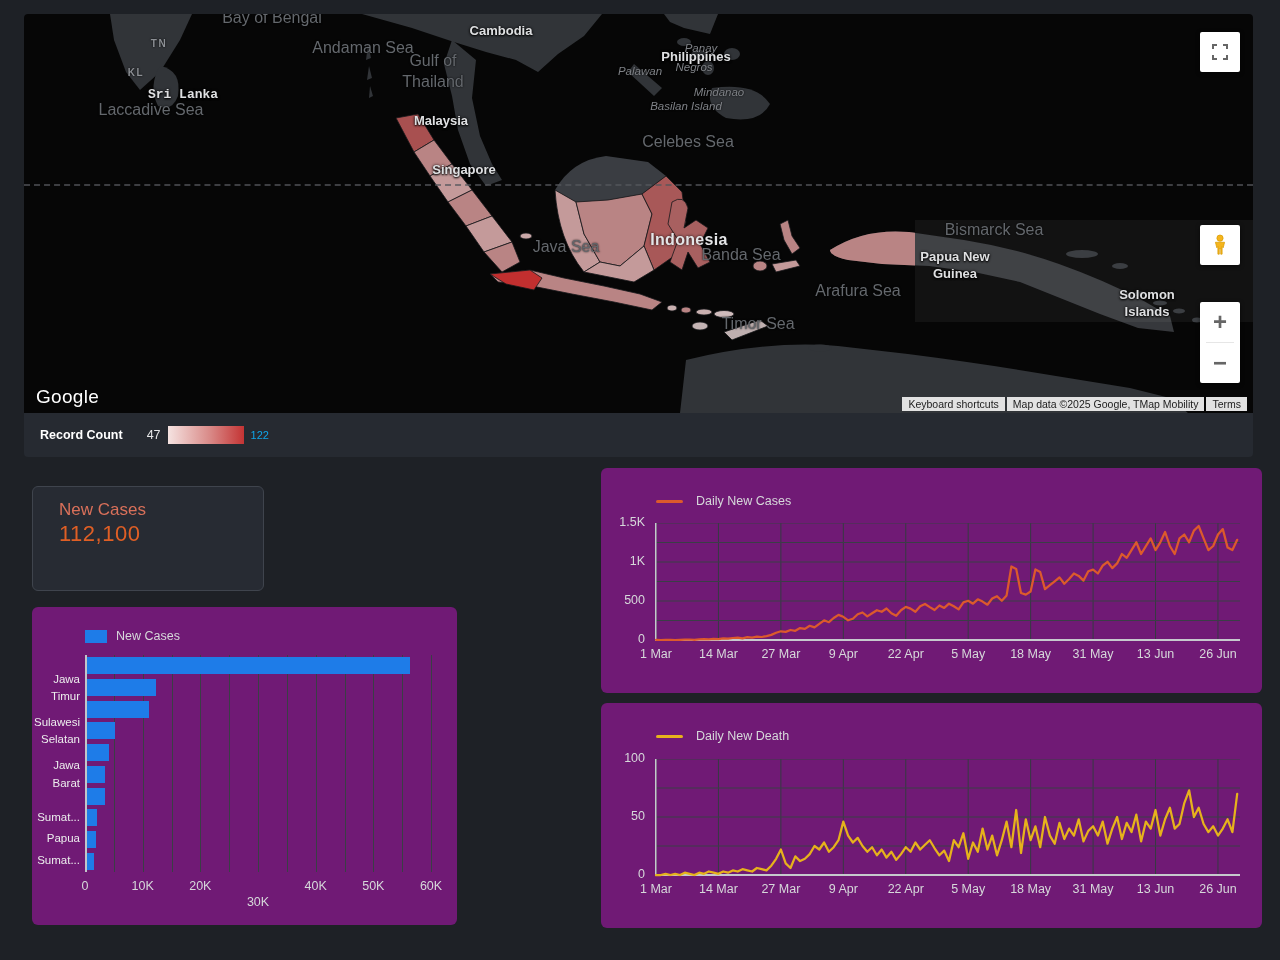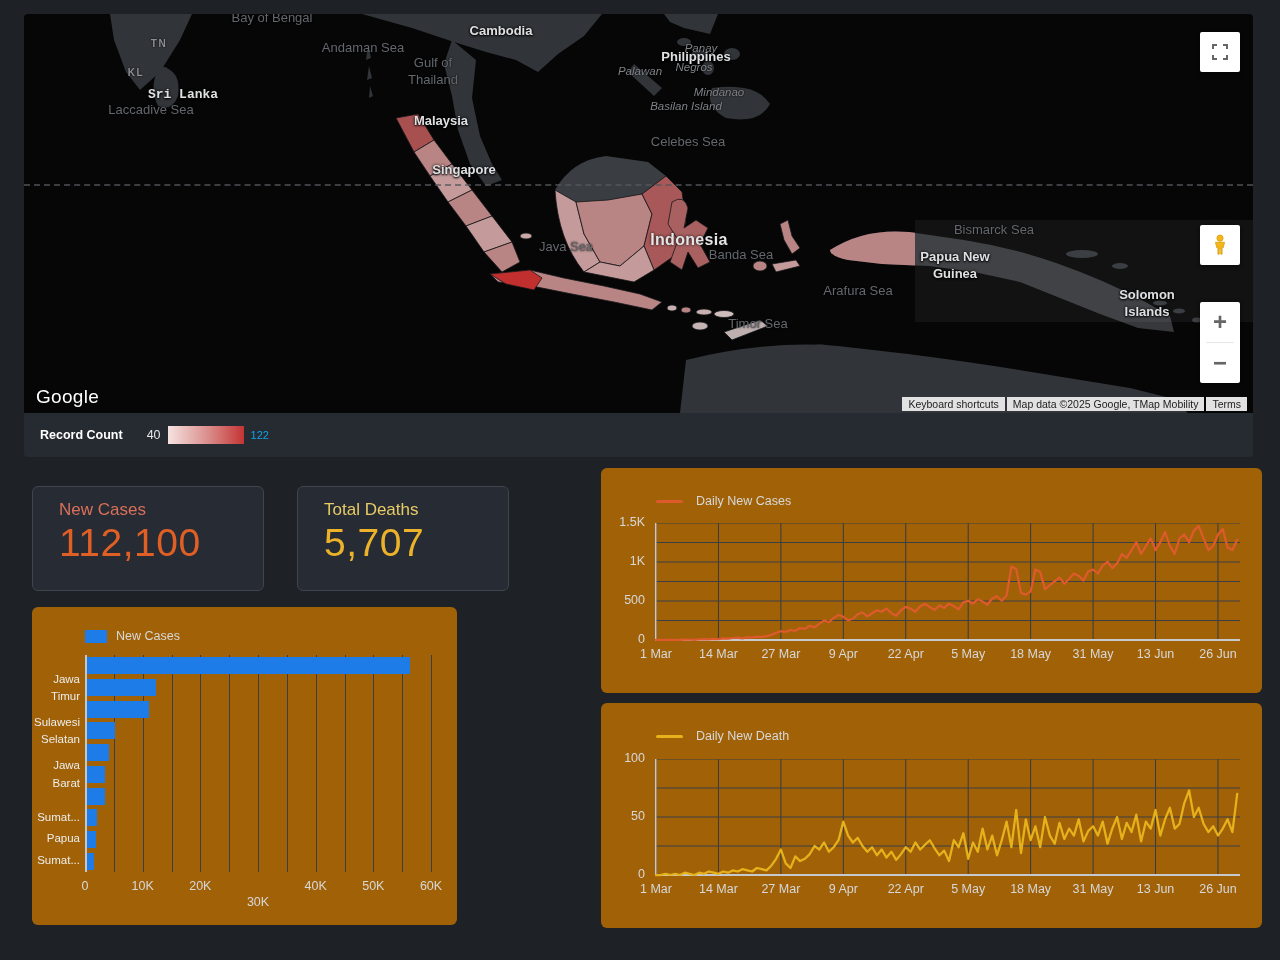--- a/index.html
+++ b/index.html
@@ -6,21 +6,21 @@
   .page{position:relative;width:1280px;height:960px;background:#1e2126;overflow:hidden;}
 
   
   .map-panel{position:absolute;left:24px;top:14px;width:1229px;height:443px;background:#262a31;border-radius:4px;}
   .map{position:absolute;left:0;top:0;width:1229px;height:399px;background:#060606;border-radius:4px 4px 0 0;overflow:hidden;}
   .map svg.terrain{position:absolute;left:0;top:0;}
   .equator{position:absolute;left:0;top:170px;width:100%;border-top:2px dashed #55575c;opacity:.7;}
   .map-label{position:absolute;transform:translate(-50%,-50%);white-space:pre-line;text-align:center;line-height:1.3;pointer-events:none;}
   .map-label.country{color:#dfe0e2;font-weight:bold;font-size:13px;text-shadow:0 0 3px #000,0 1px 2px #000;}
   .map-label.country-lg{color:#e4e5e7;font-weight:bold;font-size:16px;letter-spacing:.3px;text-shadow:0 0 3px #000;}
-  .map-label.sea{color:#64686d;font-size:13px;text-shadow:0 0 2px #000;}
+  .map-label.sea{color:#64686d;font-size:16px;text-shadow:0 0 2px #000;}
   .map-label.island{color:#7f8287;font-size:11.5px;font-style:italic;text-shadow:0 0 2px #000;}
   .map-label.region{color:#8d9095;font-size:10px;font-weight:bold;letter-spacing:1.5px;text-shadow:0 0 2px #000;}
   .gmap-logo{position:absolute;left:12px;bottom:5px;color:#ffffff;font-size:19px;font-weight:500;letter-spacing:.3px;}
   .attribution{position:absolute;right:6px;bottom:2px;display:flex;gap:2px;}
   .attribution .chip{background:#e2e2e2;color:#1c1c1c;font-size:10.5px;padding:1px 6px;white-space:nowrap;}
   .gctrl{position:absolute;background:#fff;border-radius:2px;box-shadow:0 1px 4px rgba(0,0,0,.55);}
   .fullscreen-btn{right:13px;top:18px;width:40px;height:40px;display:flex;align-items:center;justify-content:center;}
   .pegman-btn{right:13px;top:211px;width:40px;height:40px;display:flex;align-items:center;justify-content:center;}
   .zoom-ctl{right:13px;top:288px;width:40px;height:81px;}
   .zbtn{height:40px;display:flex;align-items:center;justify-content:center;font-size:24px;color:#666;font-weight:bold;user-select:none;}
@@ -29,26 +29,26 @@
   .record-label{font-weight:bold;font-size:12.5px;color:#ffffff;}
   .record-min{margin-left:24px;font-size:12.5px;color:#e6e7e8;}
   .record-max{font-size:11px;color:#0ea5e9;}
   .record-gradient{width:76px;height:18px;margin:0 7px;}
 
   
   .card{position:absolute;top:486px;height:105px;background:#272b33;border:1px solid #3f444d;border-radius:6px;box-sizing:border-box;padding:13px 0 0 26px;}
   #card-cases{left:32px;width:232px;}
   #card-deaths{left:297px;width:212px;}
   .card .mlabel{font-size:17px;}
-  .card .mvalue{font-size:39px;margin-top:1px;letter-spacing:.5px;}
+  .card .mvalue{font-size:22px;margin-top:1px;letter-spacing:.5px;}
   #card-cases .mlabel{color:#d9705a;} #card-cases .mvalue{color:#e05f25;}
   #card-deaths .mlabel{color:#e7cb66;} #card-deaths .mvalue{color:#ecb32a;}
 
   
-  .panel{position:absolute;background:#a16207;border-radius:6px;}
+  .panel{position:absolute;background:#701a75;border-radius:6px;}
   #bar-panel{left:32px;top:607px;width:425px;height:318px;}
   #line-cases{left:601px;top:468px;width:661px;height:225px;}
   #line-deaths{left:601px;top:703px;width:661px;height:225px;}
 
   .bar-legend{position:absolute;left:53px;top:22px;display:flex;align-items:center;gap:9px;}
   .bar-swatch{width:22px;height:13px;}
   .legend-text{font-size:12.5px;color:#d6d8da;}
   .line-legend{position:absolute;left:55px;top:26px;display:flex;align-items:center;gap:13px;}
   .line-swatch{width:27px;height:3px;border-radius:2px;}
 
@@ -189,33 +189,29 @@
       </div>
       <div class="gctrl zoom-ctl">
         <div class="zbtn">+</div>
         <div class="zdivider"></div>
         <div class="zbtn">−</div>
       </div>
     </div>
 
     <div class="record-row">
       <span class="record-label">Record Count</span>
-      <span class="record-min">40</span>
+      <span class="record-min">47</span>
       <span class="record-gradient" id="record-gradient" style="background: linear-gradient(90deg, rgb(245, 227, 225), rgb(217, 138, 136) 55%, rgb(196, 52, 52));"></span>
       <span class="record-max">122</span>
     </div>
   </div>
 
   <div class="card" id="card-cases">
     <div class="mlabel">New Cases</div>
     <div class="mvalue">112,100</div>
-  </div>
-  <div class="card" id="card-deaths">
-    <div class="mlabel">Total Deaths</div>
-    <div class="mvalue">5,707</div>
   </div>
 
   <div class="panel" id="bar-panel">
     <div class="bar-legend">
       <span class="bar-swatch" id="bar-swatch" style="background: rgb(30, 124, 232);"></span>
       <span class="legend-text">New Cases</span>
     </div>
     <div id="bar-chart">
         <div class="vgrid axis" style="left: 53px; top: 48px; height: 217px;"></div>
         <div class="vgrid" style="left: 81.8333px; top: 48px; height: 217px;"></div>

